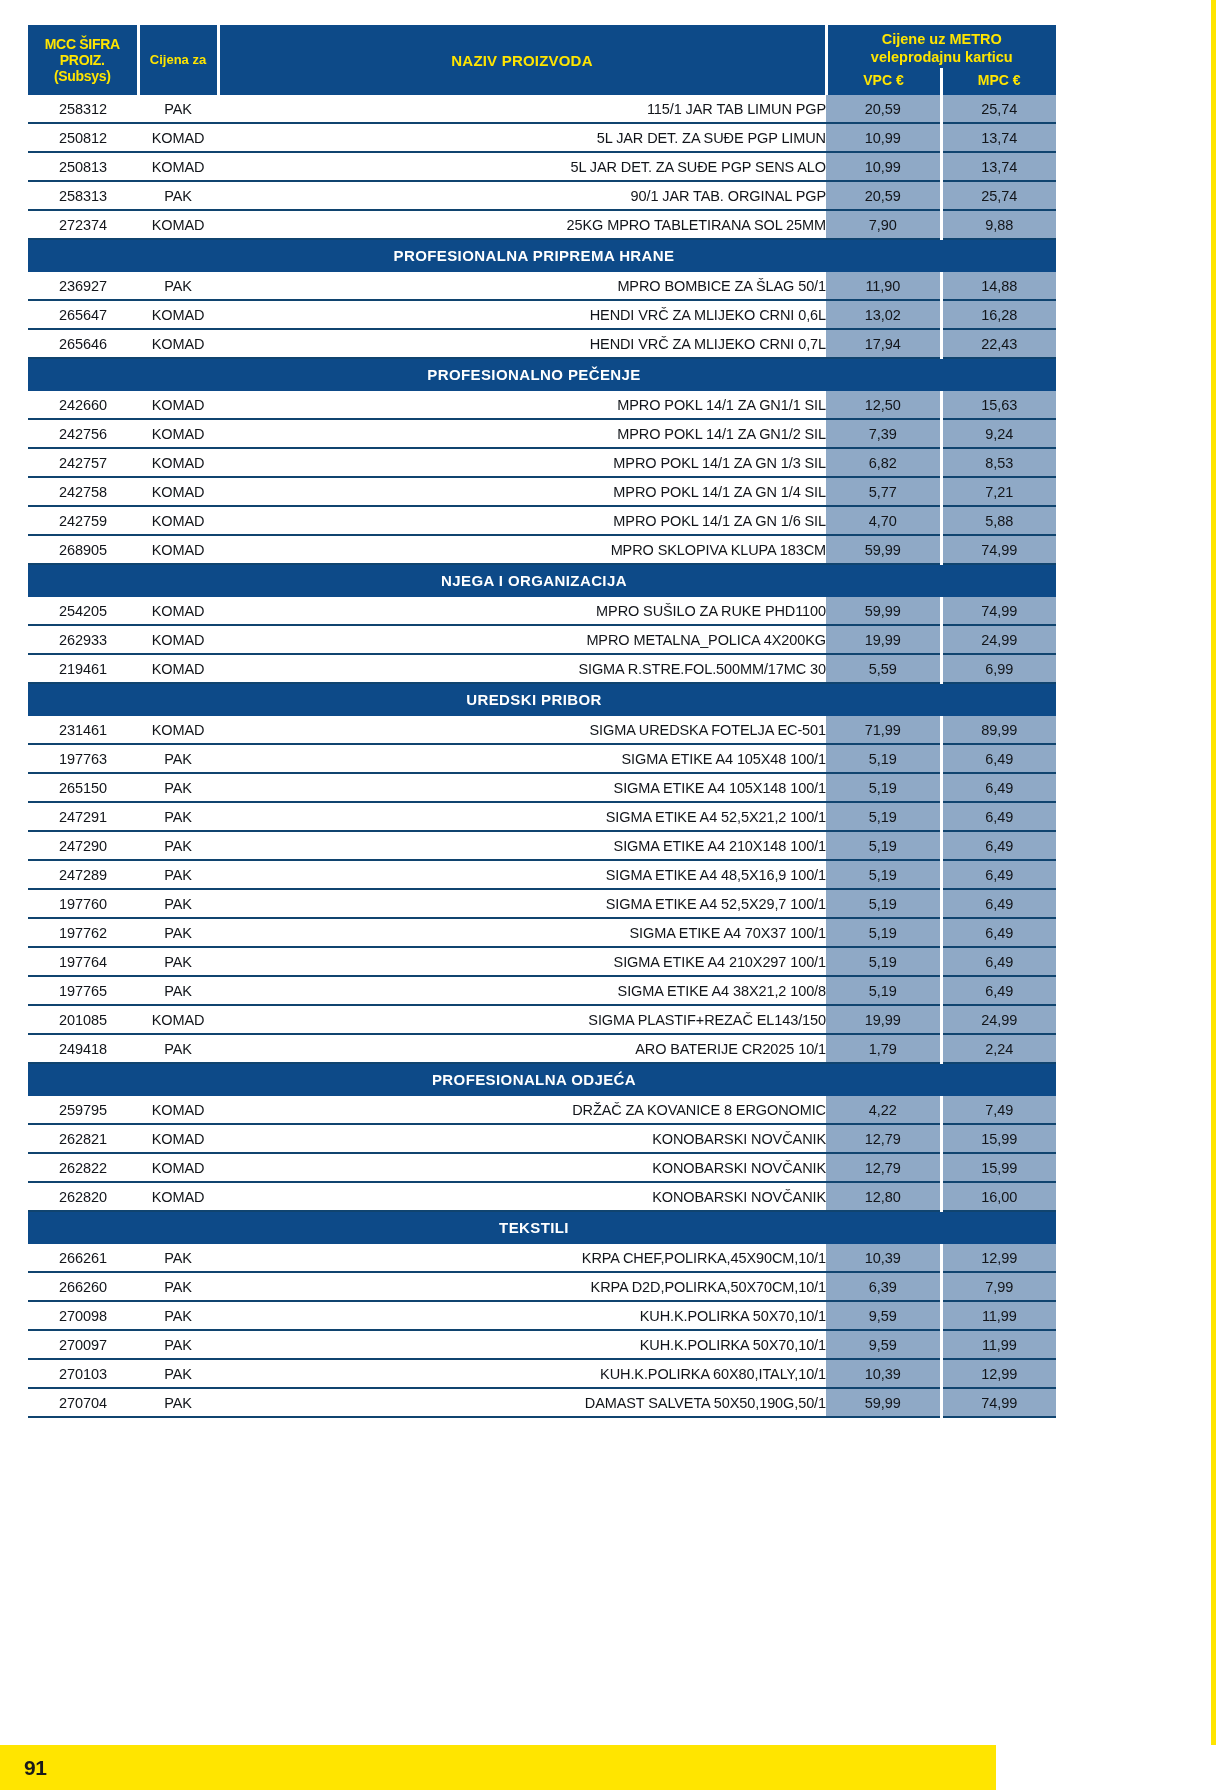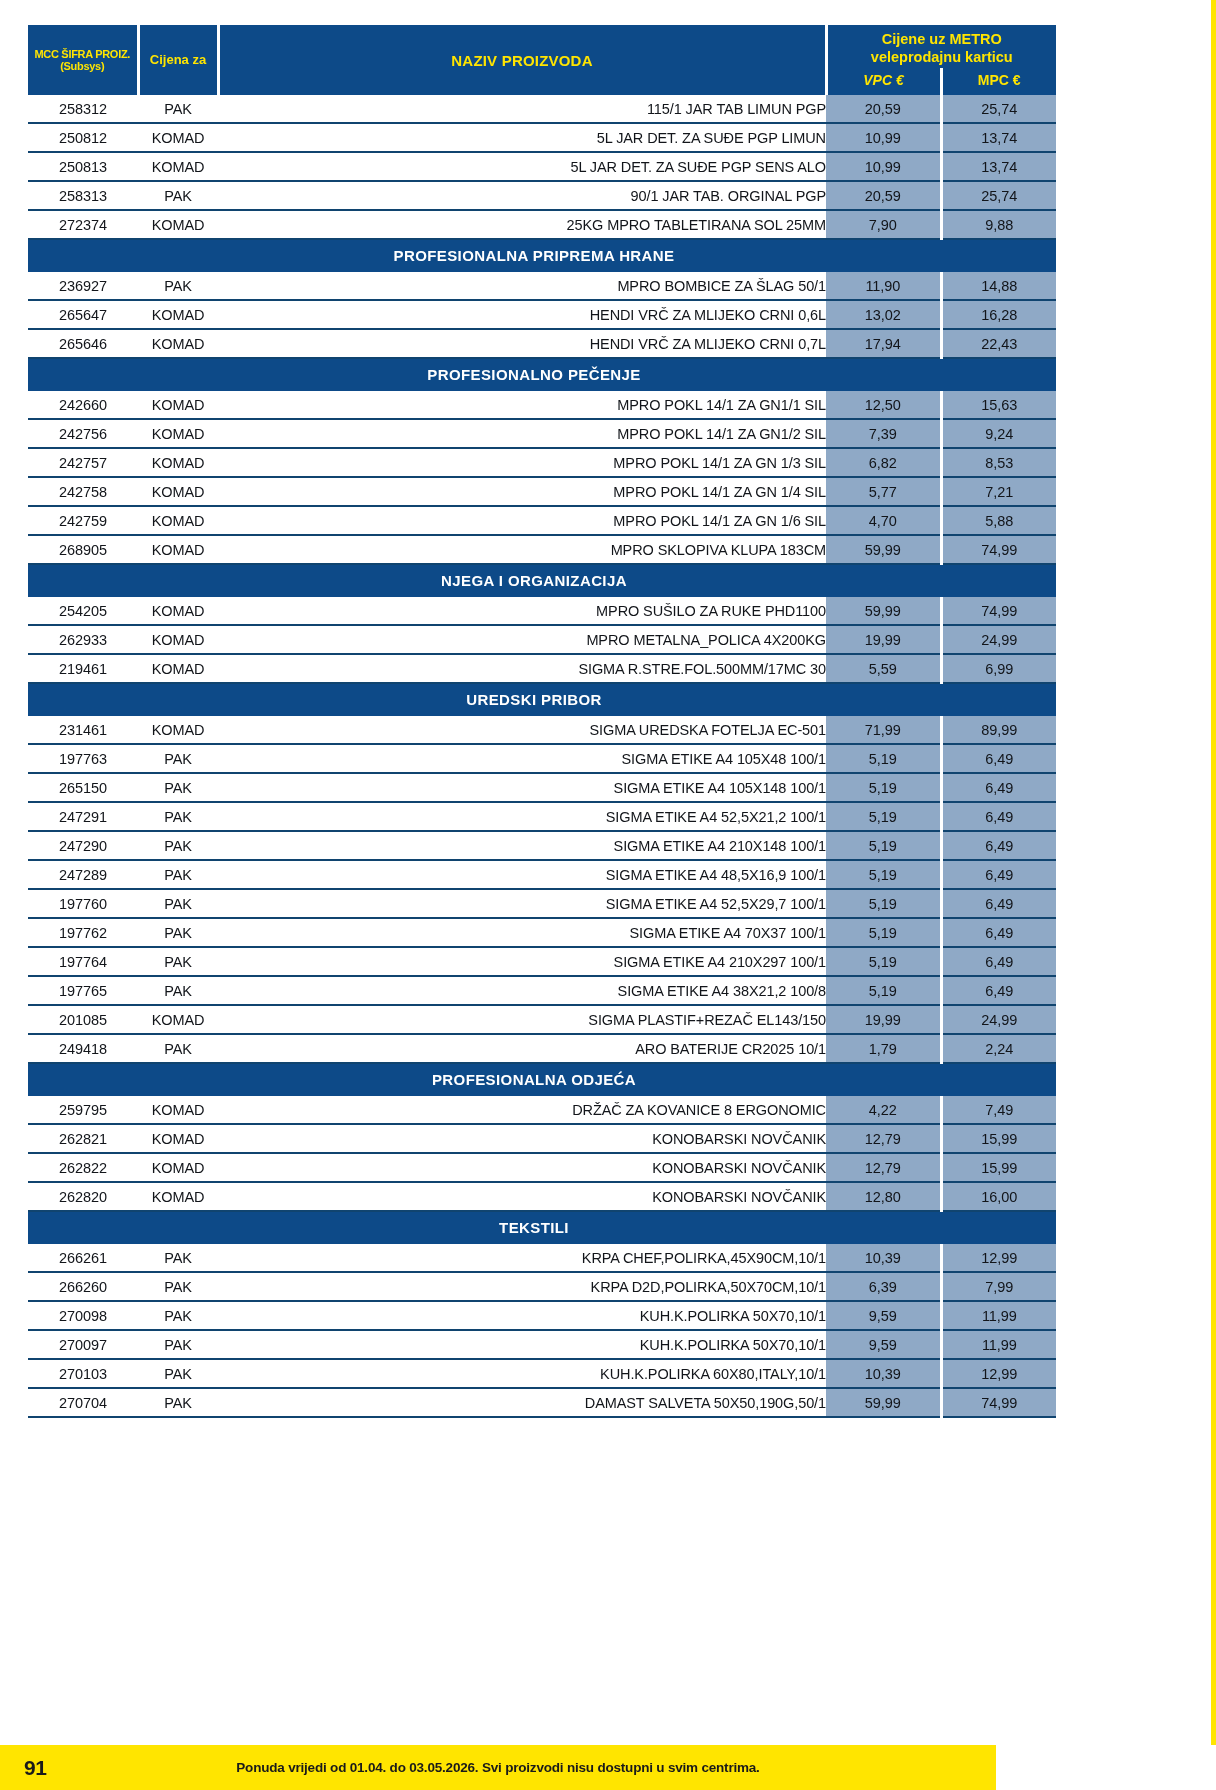--- a/index.html
+++ b/index.html
@@ -50,21 +50,21 @@
     background: #0d4a88;
     color: #ffe500;
     font-weight: bold;
     padding: 13px;
     border: 0;
     vertical-align: middle;
     text-align: center;
     line-height: 1.15;
   }
   .th-code {
-    font-size: 11px;
+    font-size: 14px;
     letter-spacing: -0.3px;
     border-right: 3px solid #ffffff !important;
     padding: 0 2px !important;
   }
   .th-unit {
     font-size: 13px;
     border-right: 3px solid #ffffff !important;
     padding: 14px 2px !important;
   }
   .th-name {
@@ -75,21 +75,21 @@
   .th-card {
     font-size: 14.5px;
     padding: 5px 8px 2px 8px !important;
     line-height: 1.25;
     border-bottom: 2px solid #0d4a88 !important;
   }
   .th-vpc, .th-mpc {
     font-size: 14px;
     padding: 2px 0 7px 0 !important;
   }
-  .th-vpc { border-right: 3px solid #ffffff !important; font-style: italic; }
+  .th-vpc { border-right: 3px solid #ffffff !important; }
 
   
   tbody td {
     font-size: 14.5px;
     color: #12151a;
     background: #ffffff;
     border-bottom: 2px solid #10446f;
     padding: 4px 0 4px 0;
     height: 19px;
     letter-spacing: -0.1px;
@@ -478,14 +478,13 @@
           <td class="name">DAMAST SALVETA 50X50,190G,50/1</td>
           <td class="vpc">59,99</td>
           <td class="mpc">74,99</td>
         </tr>
       </tbody>
   </table>
 </div>
 
 <div class="footer-bar">
   <div class="footer-page">91</div>
-  <div class="footer-note">Ponuda vrijedi od 01.04. do 03.05.2026. Svi proizvodi nisu dostupni u svim centrima.</div>
 </div>
 
 </body></html>

